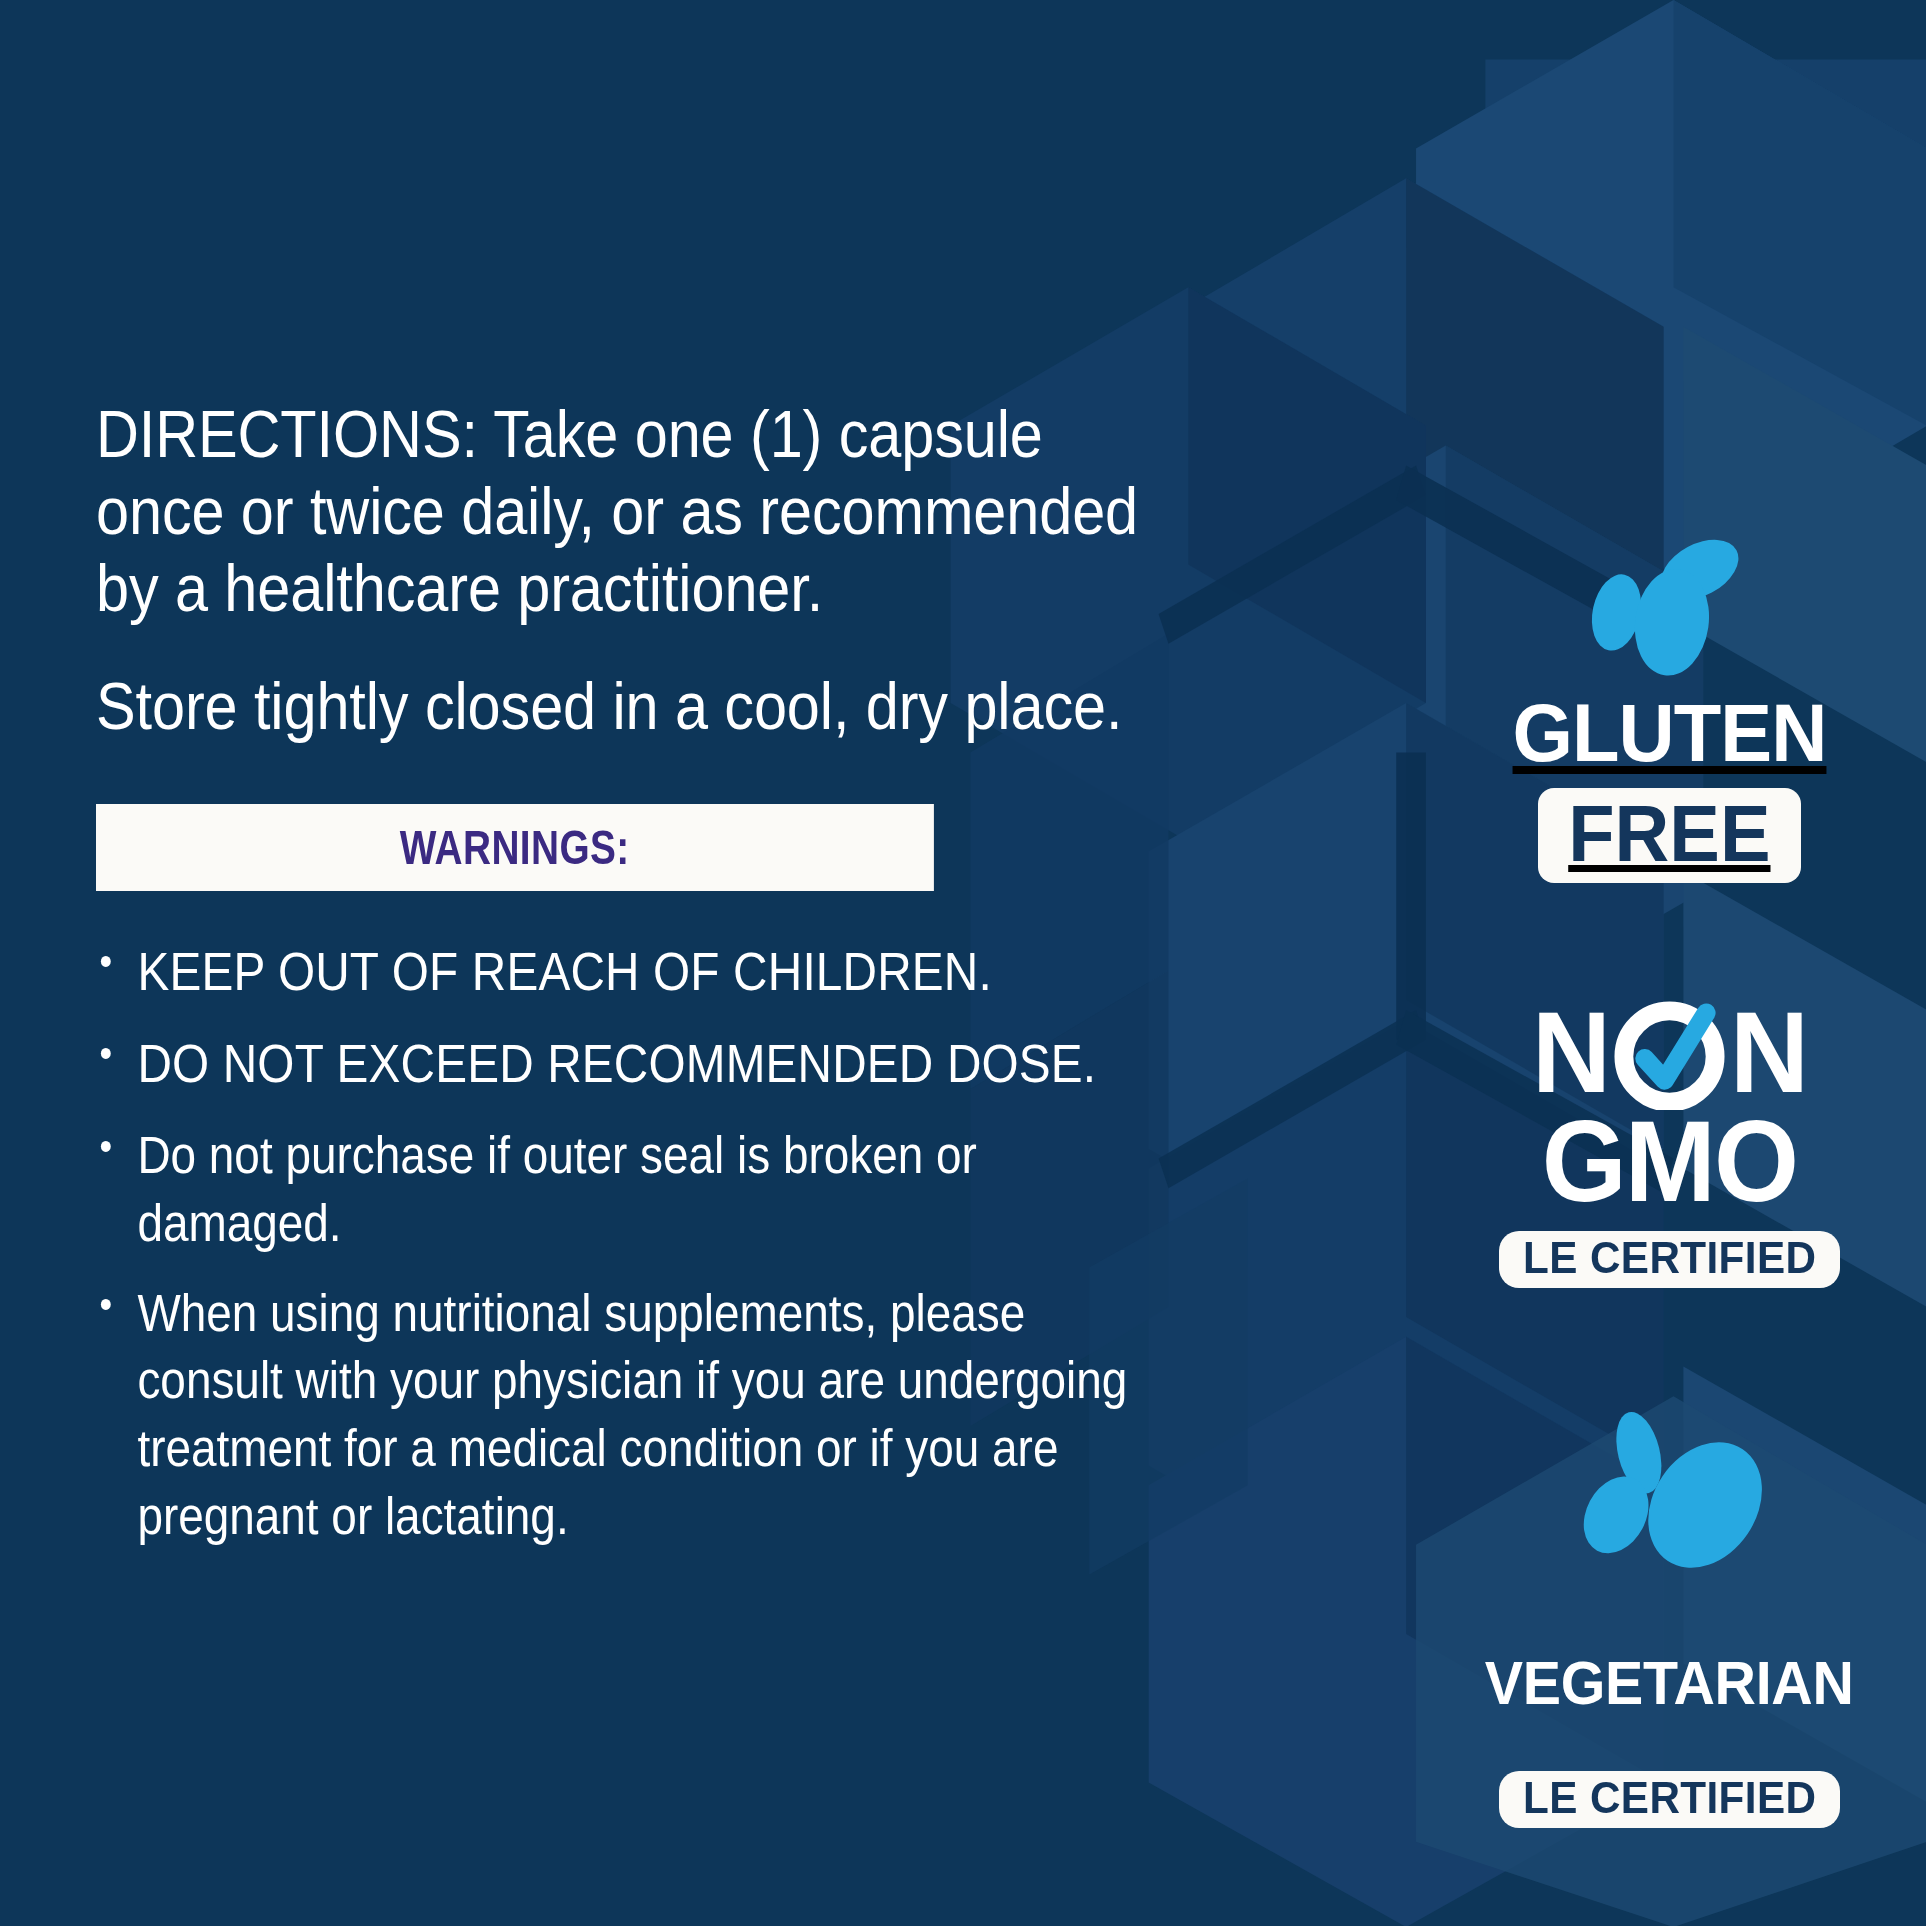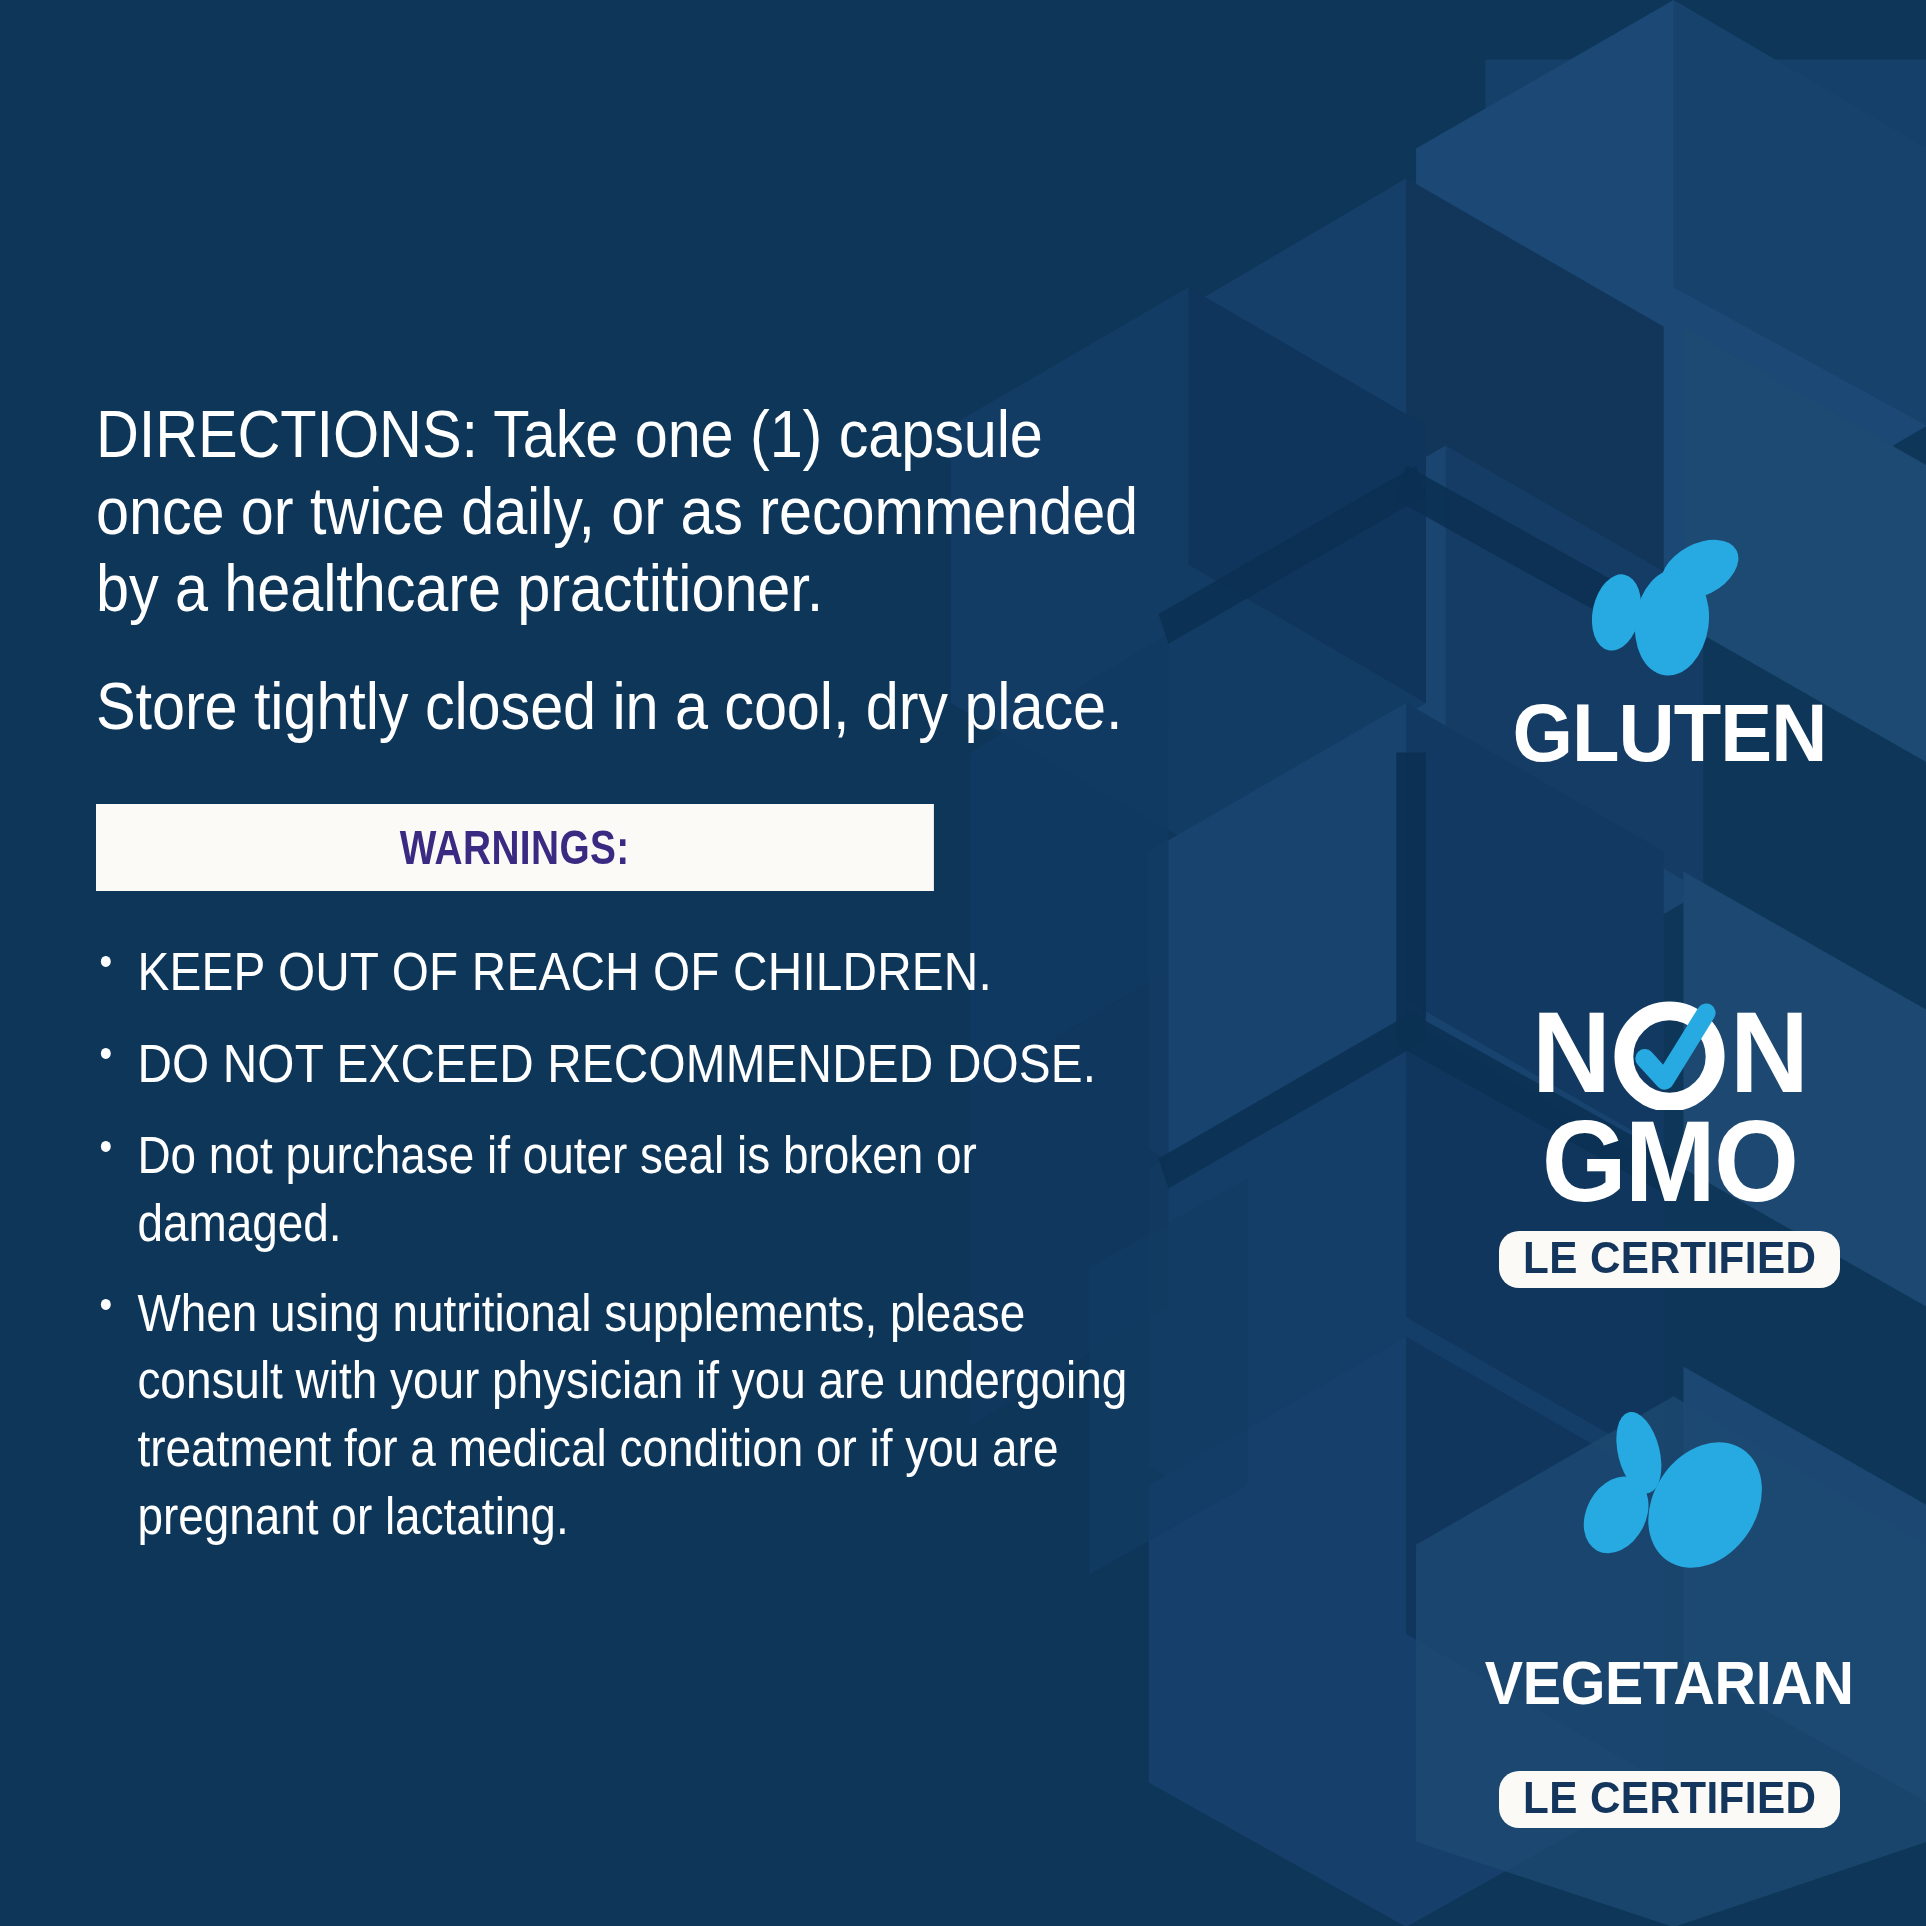--- a/index.html
+++ b/index.html
@@ -111,21 +111,21 @@
     letter-spacing:-2px;
     margin-top:6px;
     transform:scaleX(0.95);
   }
   .usa-flag{
     margin-top:8px;
     width:327px;height:117px;
     position:relative;
   }
 
-  .badge-gluten{top:535px;}
+  .badge-gluten{top:535px;text-decoration:underline;}
   .gluten-icon{width:218px;height:144px;}
   .gluten-word{
     color:#fff;font-weight:bold;
     font-size:81px;letter-spacing:-1px;
     margin-top:8px;
     transform:scaleX(0.96);
   }
   .pill{
     background:#fbfaf7;
     border-radius:16px;
@@ -231,20 +231,23 @@
   <div class="badge-col">
 
 
     <div class="badge badge-gluten">
       <svg class="gluten-icon" viewBox="0 0 220 145">
         <ellipse cx="140" cy="35" rx="42" ry="26" fill="#27a9e1" transform="rotate(-28 140 35)"></ellipse>
         <ellipse cx="56" cy="78" rx="24" ry="39" fill="#27a9e1" transform="rotate(12 56 78)"></ellipse>
         <ellipse cx="112" cy="88" rx="37" ry="54" fill="#27a9e1" transform="rotate(8 112 88)"></ellipse>
       </svg>
       <div class="gluten-word">GLUTEN</div>
+      <div class="pill pill-free">
+        <span>FREE</span>
+      </div>
     </div>
 
     <div class="badge badge-gmo">
       <div class="non-row">
         <span class="non-text">N</span>
         <svg class="non-o" viewBox="0 0 118 116">
           <circle cx="59" cy="62" r="46" fill="none" stroke="#ffffff" stroke-width="19"></circle>
           <path d="M34 64 L54 86 L96 18" fill="none" stroke="#27a9e1" stroke-width="19" stroke-linecap="round" stroke-linejoin="round"></path>
         </svg>
         <span class="non-text">N</span>

